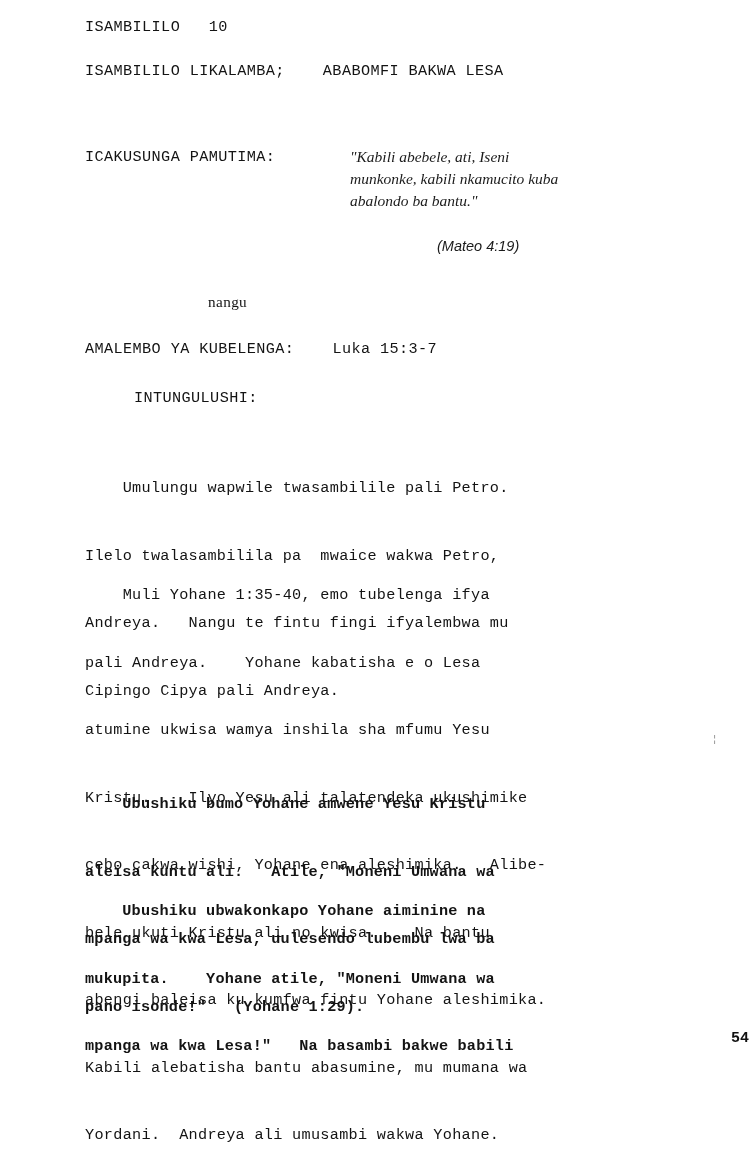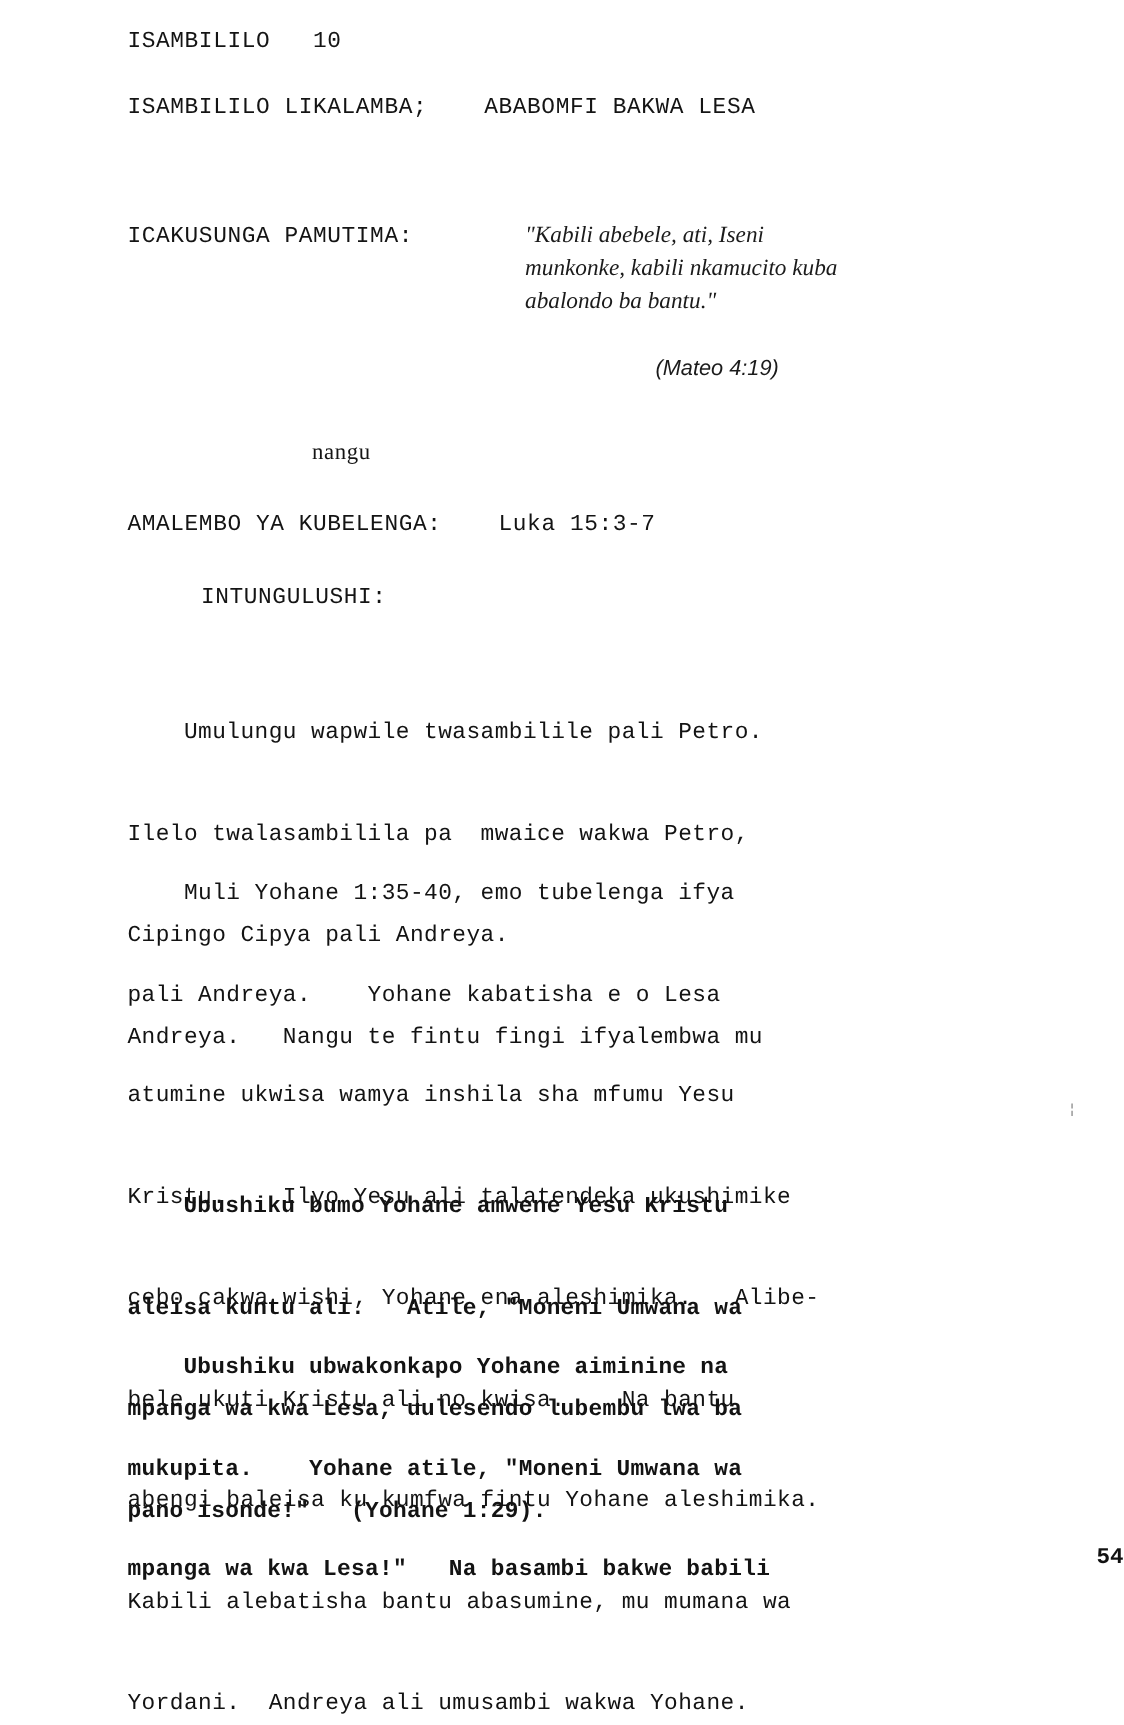--- a/index.html
+++ b/index.html
@@ -136,22 +136,22 @@
 
   <div class="line nangu">nangu</div>
 
   <div class="line amalembo"><span>AMALEMBO YA KUBELENGA:</span><span>    </span><span>Luka 15:3-7</span></div>
 
   <div class="line intung">INTUNGULUSHI:</div>
 
   <div class="para p1">
     <div class="ln">    Umulungu wapwile twasambilile pali Petro.</div>
     <div class="ln">Ilelo twalasambilila pa  mwaice wakwa Petro,</div>
+    <div class="ln">Andreya.   Nangu te fintu fingi ifyalembwa mu</div>
     <div class="ln">Cipingo Cipya pali Andreya.</div>
-    <div class="ln">Andreya.   Nangu te fintu fingi ifyalembwa mu</div>
   </div>
 
   <div class="para p2">
     <div class="ln">    Muli Yohane 1:35-40, emo tubelenga ifya</div>
     <div class="ln">pali Andreya.    Yohane kabatisha e o Lesa</div>
     <div class="ln">atumine ukwisa wamya inshila sha mfumu Yesu</div>
     <div class="ln">Kristu.    Ilyo Yesu ali talatendeka ukushimike</div>
     <div class="ln">cebo cakwa wishi, Yohane ena aleshimika.   Alibe-</div>
     <div class="ln">bele ukuti Kristu ali no kwisa.    Na bantu</div>
     <div class="ln">abengi baleisa ku kumfwa fintu Yohane aleshimika.</div>

